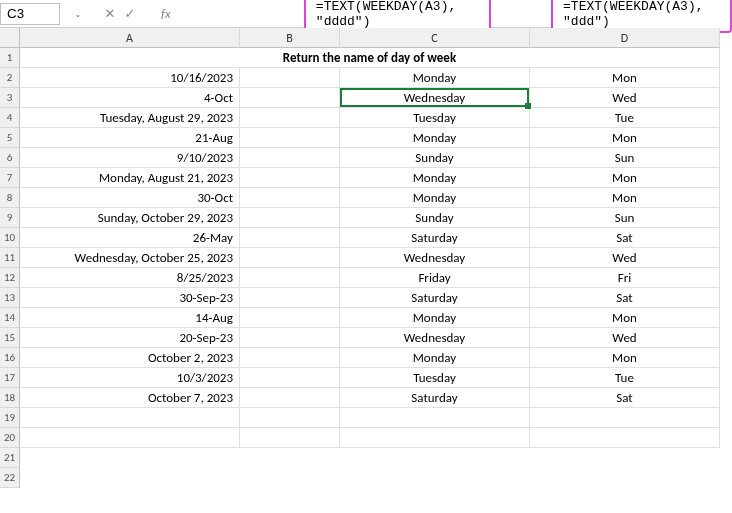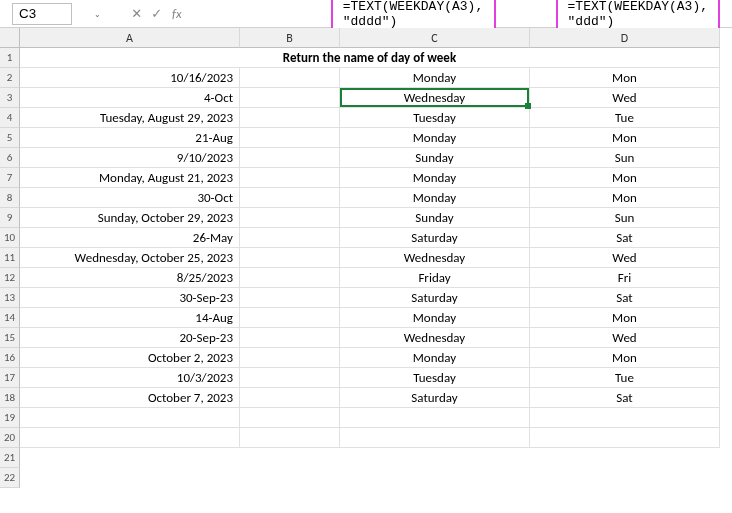--- a/index.html
+++ b/index.html
@@ -1,18 +1,18 @@
 <!DOCTYPE html>
 <html><head>
   <meta charset="utf-8">
   <style>
     * { box-sizing: border-box; margin: 0; padding: 0; }
     body { font-family: Calibri, Arial, sans-serif; font-size: 13px; background: #fff; color: #000; }
     
-    .formula-bar { display: flex; align-items: center; height: 28px; border-bottom: 1px solid #d0d0d0; background: #fff; padding: 2px 12px; gap: 20px; }
+    .formula-bar { display: flex; align-items: center; height: 28px; border-bottom: 1px solid #d0d0d0; background: #fff; padding: 2px 0; gap: 12px; }
     .name-box { width: 60px; height: 22px; border: 1px solid #c0c0c0; background: #fff; padding: 0 6px; }
     .name-box-dd { width: 14px; height: 22px; display: flex; align-items: center; justify-content: center; }
     .fbar-icons { display: flex; align-items: center; gap: 4px; padding: 0 6px; color: #888; }
     .fbar-icon { width: 16px; text-align: center; }
     .formula-input { flex: 0 0 auto; width: 55px; height: 22px; border: none; background: #fff; padding: 0 4px; }
     
     .formula-highlight { border: 2px solid #e040e0; border-radius: 4px; padding: 2px 10px; font-family: 'Courier New', monospace; font-size: 13px; background: #fff; }
     .highlights-row { display: flex; gap: 60px; margin-left: 45px; }
     
     .sheet { display: flex; }
@@ -51,21 +51,21 @@
 <body>
 
 <div class="formula-bar">
   <input class="name-box" value="C3" style="">
   <div class="name-box-dd">
       <span class="chevron">⌄</span>
     </div>
   <div class="fbar-icons">
     <span class="fbar-icon">✕</span>
     <span class="fbar-icon">✓</span>
-    <span class="fbar-icon" style="font-style:italic;">fx</span>
+    <span class="fbar-icon" style="font-style:italic;margin-left:16px;">fx</span>
   </div>
   <input class="formula-input" value="" style="">
   <div class="highlights-row">
     <div class="formula-highlight">=TEXT(WEEKDAY(A3), "dddd")</div>
     <div class="formula-highlight">=TEXT(WEEKDAY(A3), "ddd")</div>
   </div>
 </div>
 
 <div class="table-wrap">
   <div class="sheet">

